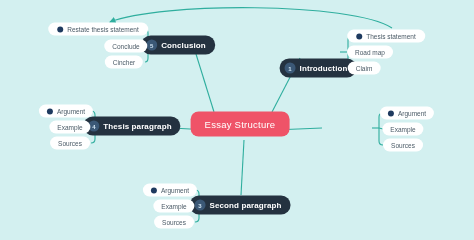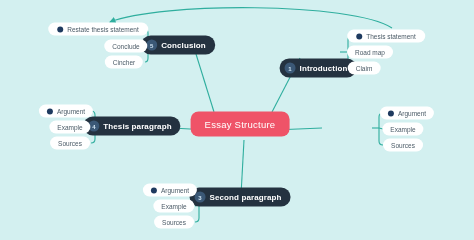--- a/index.html
+++ b/index.html
@@ -159,21 +159,21 @@
     <span class="dot"></span>
     <span>Argument</span>
   </div>
   <div class="node leaf" style="left:403px; top:129px;">
     <span>Example</span>
   </div>
   <div class="node leaf" style="left:403px; top:145px;">
     <span>Sources</span>
   </div>
 
-  <div class="node branch" style="left:240px; top:197px;text-align:center;">
+  <div class="node branch" style="left:240px; top:205px;text-align:center;">
     <span class="badge">3</span>
     <span>Second paragraph</span>
   </div>
   <div class="node leaf" style="left:170px; top:190px;">
     <span class="dot"></span>
     <span>Argument</span>
   </div>
   <div class="node leaf" style="left:174px; top:206px;">
     <span>Example</span>
   </div>

